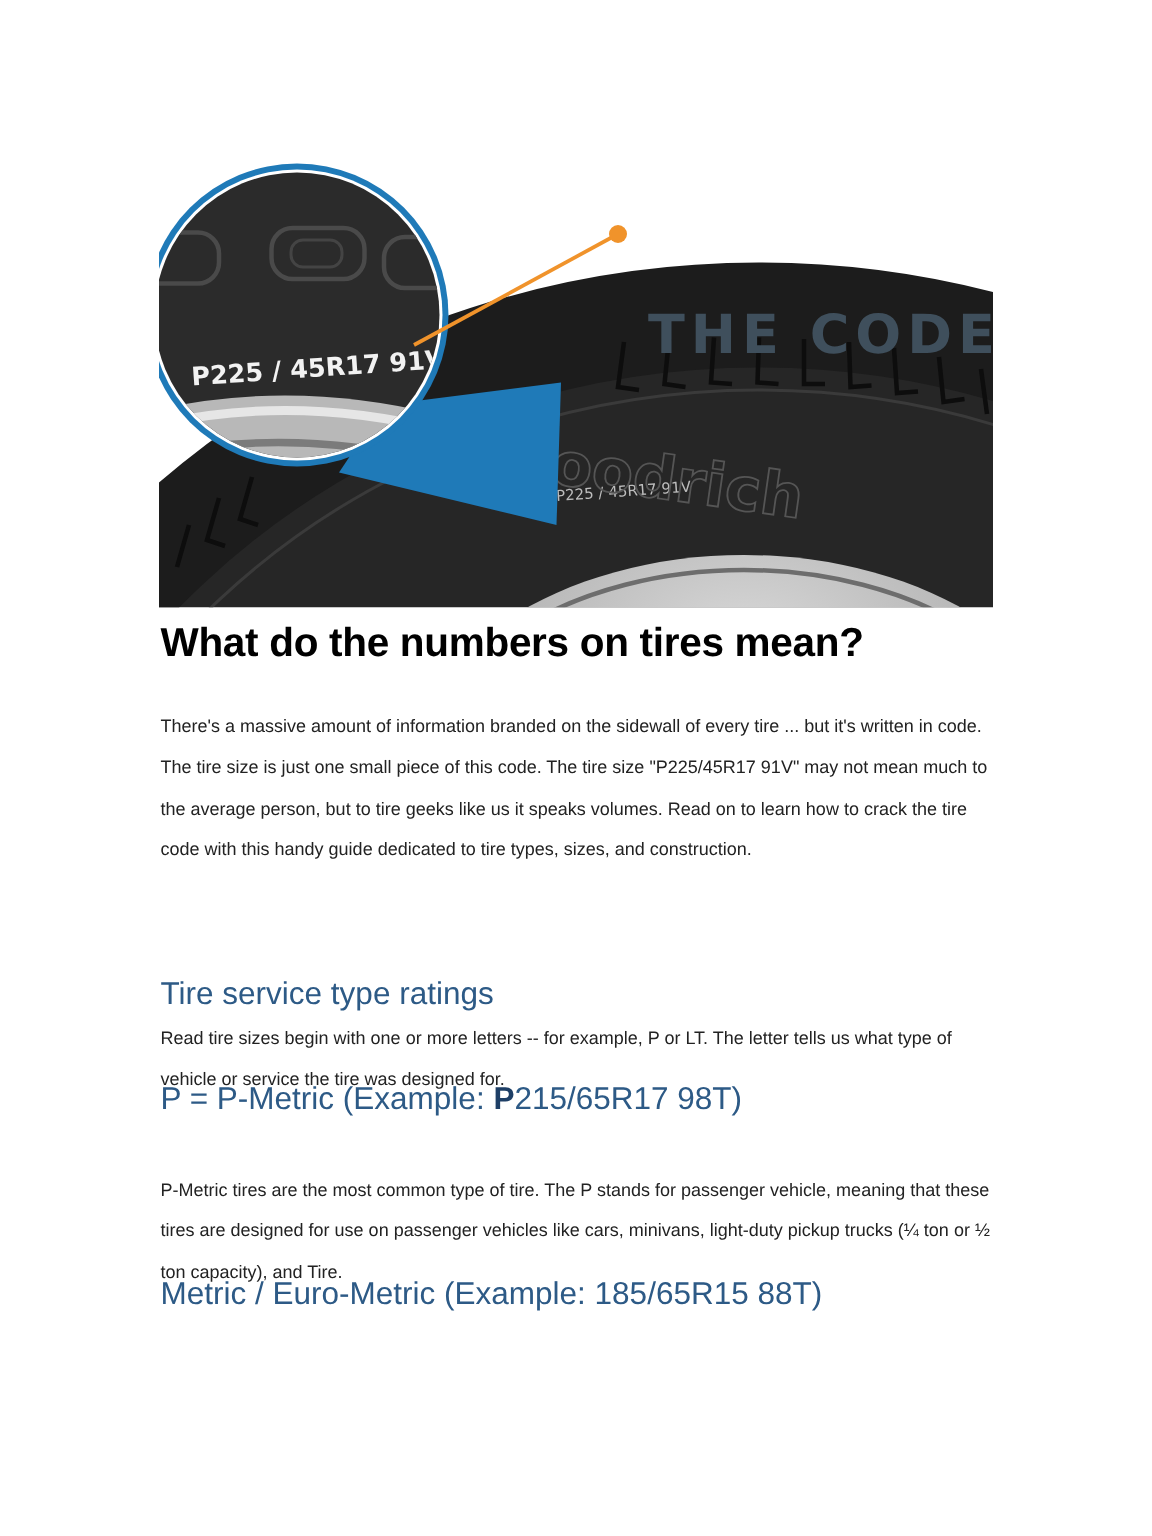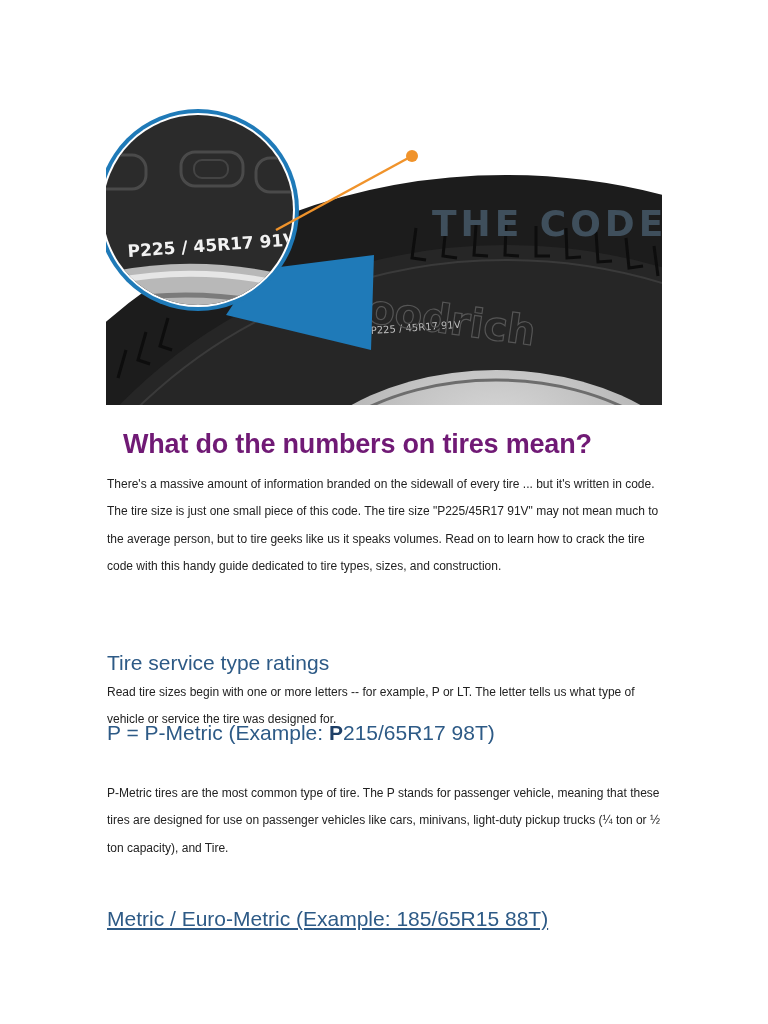--- a/index.html
+++ b/index.html
@@ -38,24 +38,24 @@
       color: #3f4f5c;
       white-space: pre;
     }
     .hero-caption div { display: block; text-align: right; }
 
     
     h1.title {
       position: absolute;
       left: 107px;
       top: 413px;
-      margin: 16px;
+      margin: 0;
       font-size: 27px;
       font-weight: bold;
-      color: #701a75;
+      color: #000000;
       letter-spacing: -0.2px;
       white-space: nowrap;
     }
     .para {
       position: absolute;
       left: 107px;
       width: 560px;
       margin: 0;
       font-size: 12px;
       line-height: 27.3px;
@@ -144,13 +144,13 @@
 <h1 class="title">What do the numbers on tires mean?</h1>
 
 <p class="para" style="top:471px;">There's a massive amount of information branded on the sidewall of every tire ... but it's written in code. The tire size is just one small piece of this code. The tire size "P225/45R17 91V" may not mean much to the average person, but to tire geeks like us it speaks volumes. Read on to learn how to crack the tire code with this handy guide dedicated to tire types, sizes, and construction.</p>
 
 <h2 class="h2" style="top:651px;">Tire service type ratings</h2>
 <p class="para" style="top:679px;">Read tire sizes begin with one or more letters -- for example, P or LT. The letter tells us what type of vehicle or service the tire was designed for.</p>
 
 <h2 class="h2" style="top:721px;"><span>P = P-Metric (Example: </span><b>P</b><span>215/65R17 98T)</span></h2>
 <p class="para" style="top:780px;">P-Metric tires are the most common type of tire. The P stands for passenger vehicle, meaning that these tires are designed for use on passenger vehicles like cars, minivans, light-duty pickup trucks (¼ ton or ½ ton capacity), and Tire.</p>
 
-<h2 class="h2" style="top:907px;text-decoration:underline;">Metric / Euro-Metric (Example: 185/65R15 88T)</h2>
+<h2 class="h2" style="top:851px;">Metric / Euro-Metric (Example: 185/65R15 88T)</h2>
 
 </body></html>

